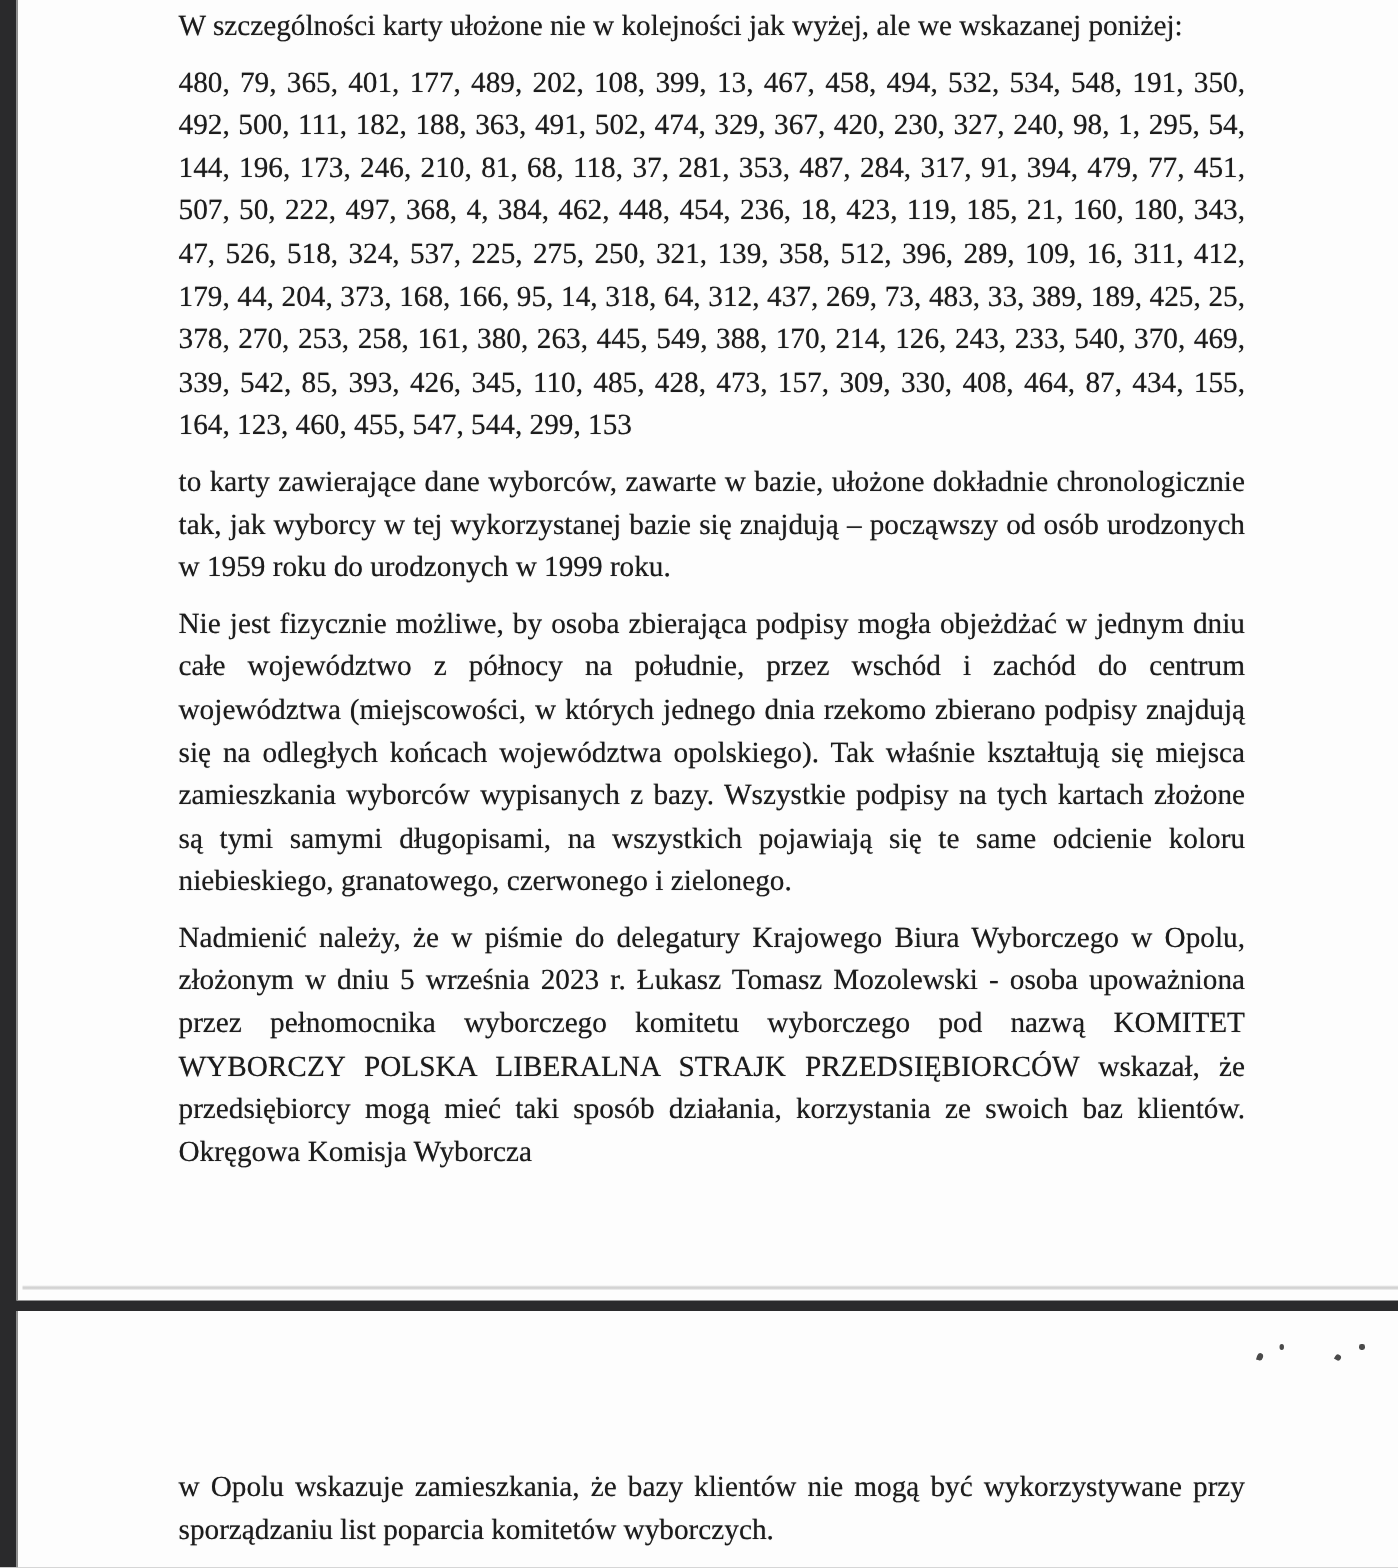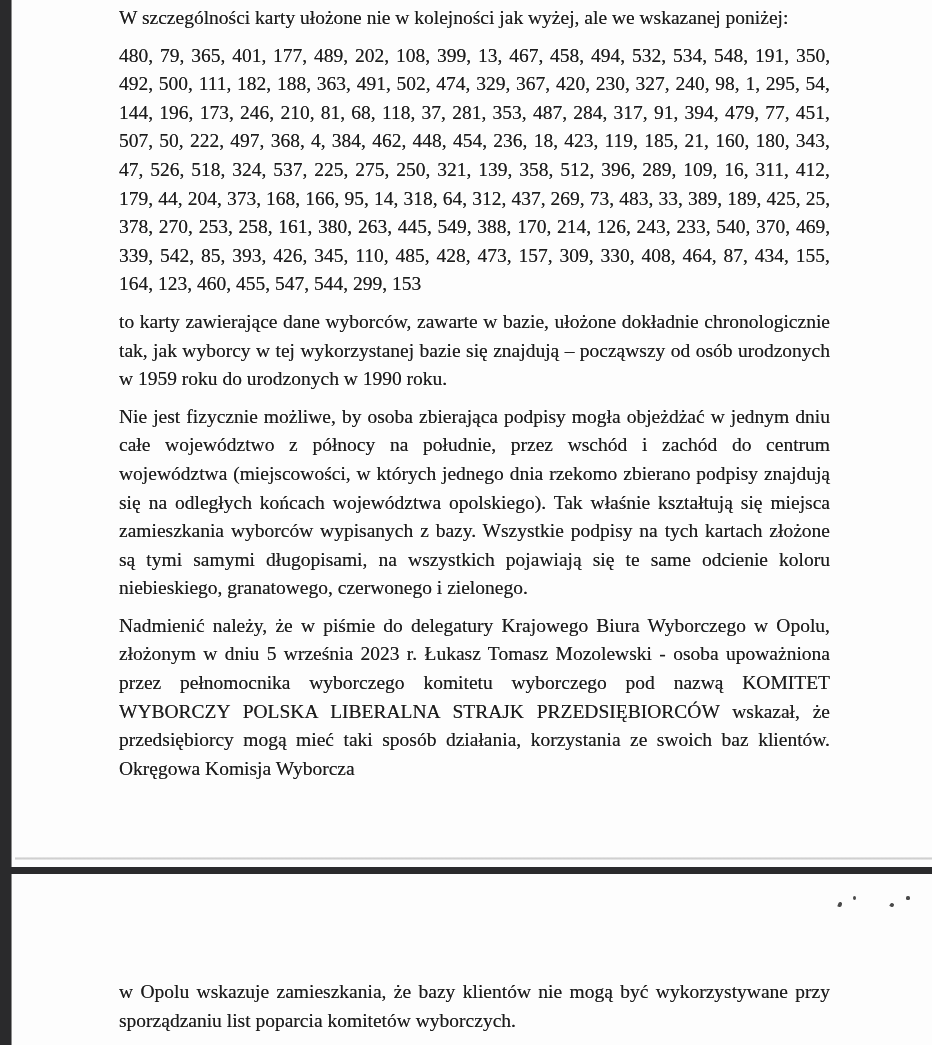--- a/index.html
+++ b/index.html
@@ -68,21 +68,21 @@
 </style>
 </head>
 <body>
 
 <div class="viewer">
 
   <div class="page page1">
     <div class="content">
       <p class="para single">W szczególności karty ułożone nie w kolejności jak wyżej, ale we wskazanej poniżej:</p>
       <p class="para">480, 79, 365, 401, 177, 489, 202, 108, 399, 13, 467, 458, 494, 532, 534, 548, 191, 350, 492, 500, 111, 182, 188, 363, 491, 502, 474, 329, 367, 420, 230, 327, 240, 98, 1, 295, 54, 144, 196, 173, 246, 210, 81, 68, 118, 37, 281, 353, 487, 284, 317, 91, 394, 479, 77, 451, 507, 50, 222, 497, 368, 4, 384, 462, 448, 454, 236, 18, 423, 119, 185, 21, 160, 180, 343, 47, 526, 518, 324, 537, 225, 275, 250, 321, 139, 358, 512, 396, 289, 109, 16, 311, 412, 179, 44, 204, 373, 168, 166, 95, 14, 318, 64, 312, 437, 269, 73, 483, 33, 389, 189, 425, 25, 378, 270, 253, 258, 161, 380, 263, 445, 549, 388, 170, 214, 126, 243, 233, 540, 370, 469, 339, 542, 85, 393, 426, 345, 110, 485, 428, 473, 157, 309, 330, 408, 464, 87, 434, 155, 164, 123, 460, 455, 547, 544, 299, 153</p>
-      <p class="para">to karty zawierające dane wyborców, zawarte w bazie, ułożone dokładnie chronologicznie tak, jak wyborcy w tej wykorzystanej bazie się znajdują – począwszy od osób urodzonych w 1959 roku do urodzonych w 1990 roku.</p>
+      <p class="para">to karty zawierające dane wyborców, zawarte w bazie, ułożone dokładnie chronologicznie tak, jak wyborcy w tej wykorzystanej bazie się znajdują – począwszy od osób urodzonych w 1959 roku do urodzonych w 1999 roku.</p>
       <p class="para">Nie jest fizycznie możliwe, by osoba zbierająca podpisy mogła objeżdżać w jednym dniu całe województwo z północy na południe, przez wschód i zachód do centrum województwa (miejscowości, w których jednego dnia rzekomo zbierano podpisy znajdują się na odległych końcach województwa opolskiego). Tak właśnie kształtują się miejsca zamieszkania wyborców wypisanych z bazy. Wszystkie podpisy na tych kartach złożone są tymi samymi długopisami, na wszystkich pojawiają się te same odcienie koloru niebieskiego, granatowego, czerwonego i zielonego.</p>
       <p class="para">Nadmienić należy, że w piśmie do delegatury Krajowego Biura Wyborczego w Opolu, złożonym w dniu 5 września 2023 r. Łukasz Tomasz Mozolewski - osoba upoważniona przez pełnomocnika wyborczego komitetu wyborczego pod nazwą KOMITET WYBORCZY POLSKA LIBERALNA STRAJK PRZEDSIĘBIORCÓW wskazał, że przedsiębiorcy mogą mieć taki sposób działania, korzystania ze swoich baz klientów. Okręgowa Komisja Wyborcza</p>
     </div>
     <div class="page-edge-shadow"></div>
   </div>
 
   <div class="page page2">
     <span class="speck s1"></span>
     <span class="speck s2"></span>
     <span class="speck s3"></span>

